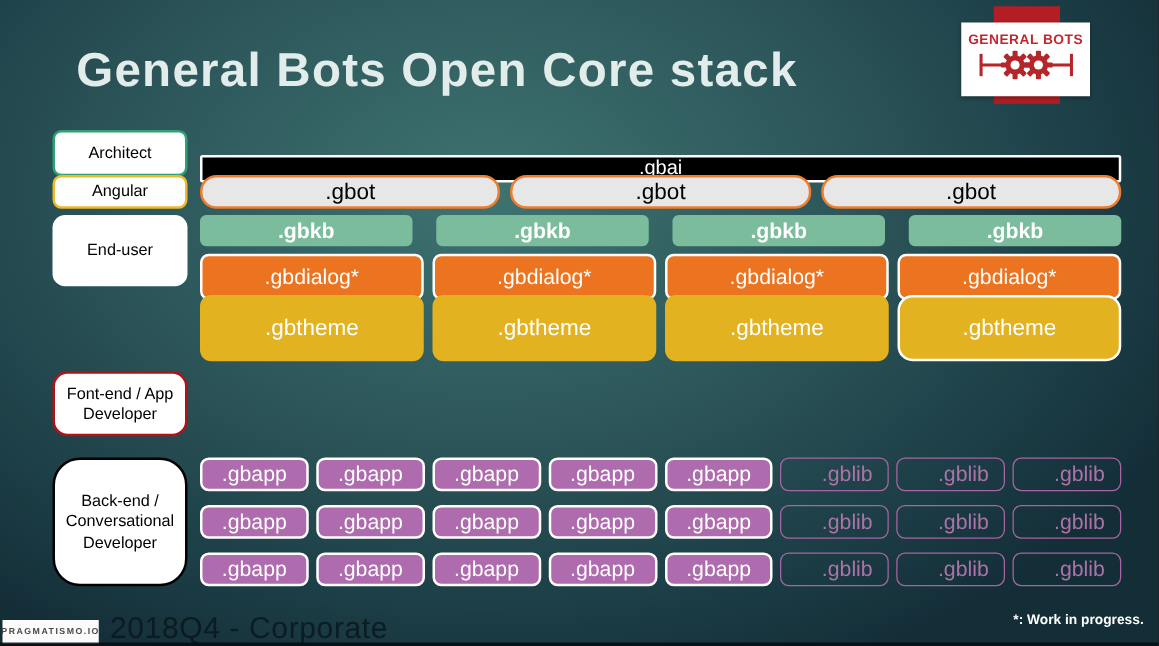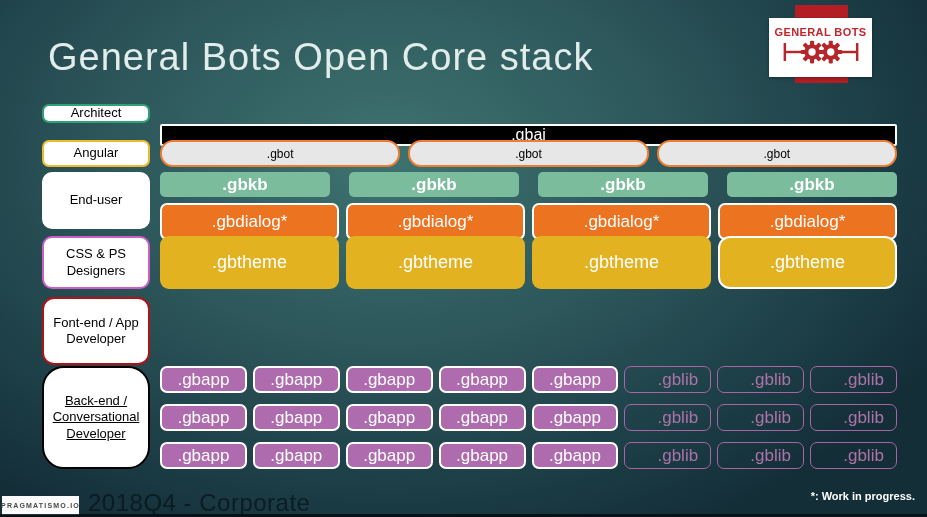--- a/index.html
+++ b/index.html
@@ -4,43 +4,43 @@
 <style>
   html,body{margin:0;padding:0;background:#222;}
   .stage{
     position:relative;width:927px;height:517px;overflow:hidden;
     font-family:"Liberation Sans",sans-serif;
     background:
       radial-gradient(ellipse 620px 420px at 42% 30%, #3e7370 0%, #2d575b 45%, #1d3f47 78%, #142e38 100%);
   }
   .bottom-edge{position:absolute;left:0;bottom:0;width:100%;height:3px;background:rgba(5,12,16,.85);}
   
-  .title{position:absolute;left:48px;top:36px;font-size:38px;letter-spacing:1px;color:#e2ecea;font-weight:400;white-space:nowrap;}
+  .title{position:absolute;left:61px;top:36px;font-size:38px;letter-spacing:1px;color:#e2ecea;font-weight:700;white-space:nowrap;}
   
   .ribbon{position:absolute;left:795px;top:5px;width:53px;height:78px;background:#b21e24;}
   .logo-card{position:absolute;left:769px;top:18px;width:103px;height:59px;background:#fff;box-shadow:0 1px 3px rgba(0,0,0,.35);
     display:flex;flex-direction:column;align-items:center;justify-content:center;}
   .logo-brand{color:#c1272d;font-weight:bold;font-size:11px;letter-spacing:.4px;margin-bottom:1px;white-space:nowrap;}
   
   .lbl{position:absolute;left:42px;width:108px;background:#fff;border-radius:7px;
     display:flex;align-items:center;justify-content:center;text-align:center;
     color:#000;font-size:13px;line-height:1.25;padding:0 5px;box-sizing:border-box;}
-  .lbl-architect{top:104px;height:19px;border:2px solid #2fa273;}
+  .lbl-architect{top:104px;height:37px;border:2px solid #2fa273;}
   .lbl-product{top:140px;height:27px;border:2px solid #eeba2b;}
   .lbl-enduser{top:172px;height:57px;border:2px solid #fff;border-radius:10px;}
   .lbl-cssps{top:236px;height:53px;border:2px solid #cc5fc4;border-radius:10px;}
-  .lbl-frontend{top:297px;height:68px;border:2px solid #b01217;border-radius:12px;}
-  .lbl-backend{top:366px;height:103px;border:2px solid #000;border-radius:22px;text-decoration:underline;}
+  .lbl-frontend{top:297px;height:52px;border:2px solid #b01217;border-radius:12px;}
+  .lbl-backend{top:366px;height:103px;border:2px solid #000;border-radius:22px;}
   
   .row{position:absolute;left:160px;width:737px;display:grid;}
   .cell{display:flex;align-items:center;justify-content:center;color:#fff;box-sizing:border-box;white-space:nowrap;}
   .row-gbai{top:104px;height:26px;grid-template-columns:1fr;}
   .gbai{background:#000;border:2px solid #fff;border-radius:2px;font-size:16px;margin-top:20px;}
   .row-gbot{top:140px;height:27px;grid-template-columns:repeat(3,1fr);gap:8px;}
-  .gbot{background:#e8e7e7;border:2px solid #ed7d31;border-radius:13px;color:#000;font-size:12px;}
+  .gbot{background:#e8e7e7;border:2px solid #ed7d31;border-radius:13px;color:#000;font-size:18px;}
   .row-gbkb{top:172px;height:25px;grid-template-columns:repeat(4,1fr);gap:19px;font-weight:bold;}
   .gbkb{background:#7bbc9d;border-radius:5px;font-size:17px;}
   .row-gbdialog{top:203px;height:37px;grid-template-columns:repeat(4,1fr);gap:7px;}
   .gbdialog{background:#ec7420;border:2px solid #fff;border-radius:7px;font-size:17px;}
   .row-gbtheme{top:236px;height:53px;grid-template-columns:repeat(4,1fr);gap:7px;}
   .gbtheme{background:#e2b221;border-radius:9px;font-size:18px;}
   .gbtheme.bordered{border:2px solid #fff;border-radius:12px;}
   .row-gbui{top:299px;height:58px;grid-template-columns:repeat(4,1fr);gap:7px;}
   .gbui{background:#577e95;border:2px solid #fff;border-radius:13px;font-size:18px;}
   .row-app{height:27px;grid-template-columns:repeat(8,1fr);gap:6px;}
@@ -100,21 +100,20 @@
           <rect x="73" y="14.5" width="22" height="3"></rect>
           <rect x="93" y="5" width="3" height="22"></rect>
         </g>
       </svg>
     </span>
   </div>
 
   <div class="lbl lbl-architect">Architect</div>
   <div class="lbl lbl-product">Angular</div>
   <div class="lbl lbl-enduser">End-user</div>
-  <div class="lbl lbl-cssps">CSS &amp; PS Designers</div>
   <div class="lbl lbl-frontend">Font-end / App Developer</div>
   <div class="lbl lbl-backend">Back-end / Conversational Developer</div>
 
   <div class="row row-gbai">
     <div class="cell gbai">.gbai</div>
   </div>
 
   <div class="row row-gbot">
     <div class="cell gbot">.gbot</div>
     <div class="cell gbot">.gbot</div>

